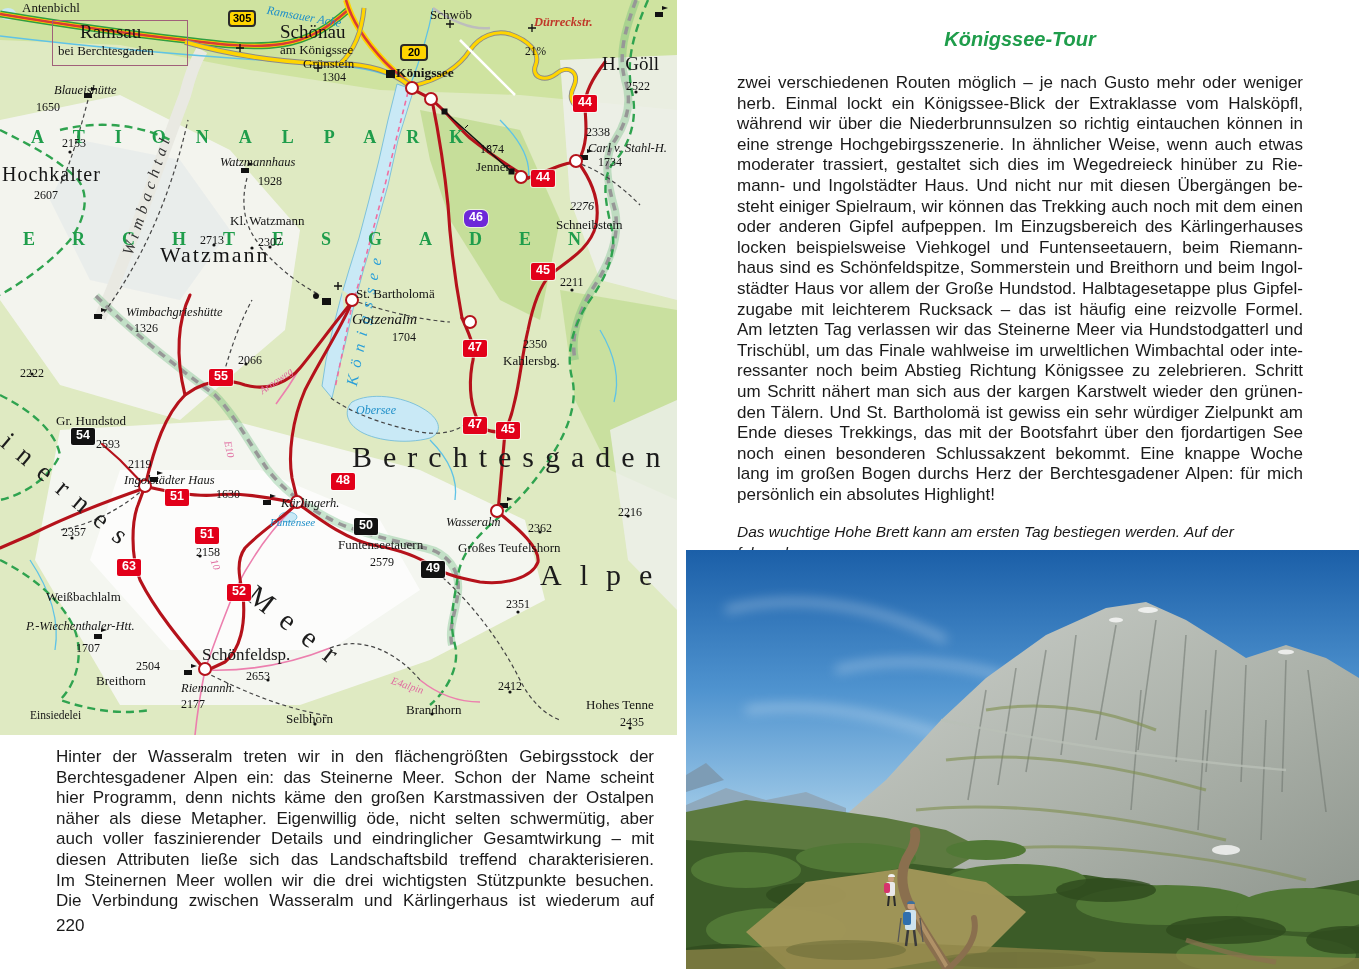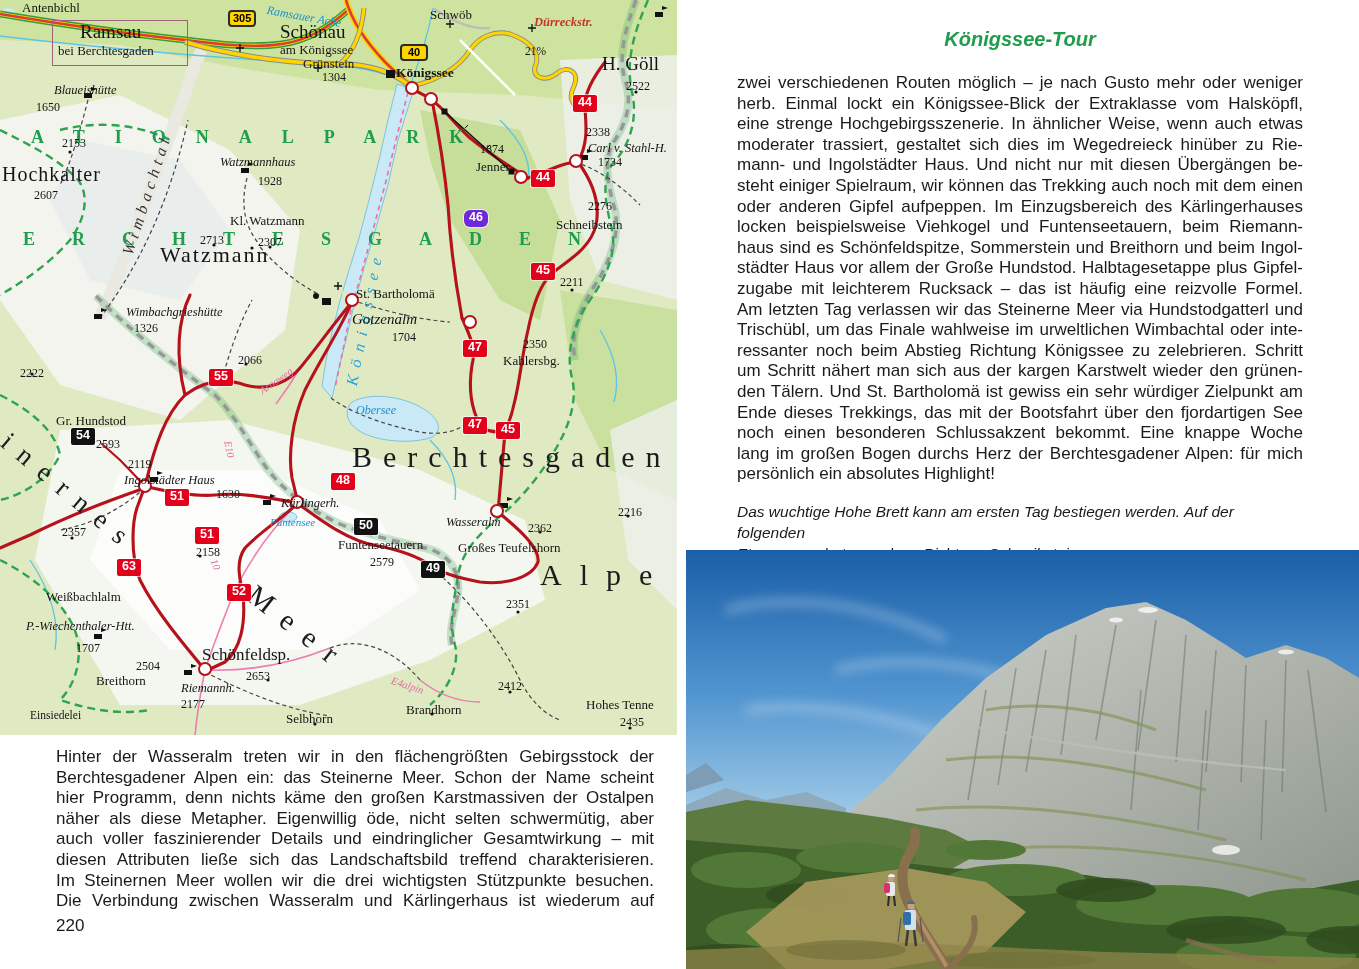--- a/index.html
+++ b/index.html
@@ -275,21 +275,21 @@
         <div class="ml l-el" style="left: 322px; top: 71px;">1304</div>
         <div class="ml l-rd" style="left: 534px; top: 16px;">Dürreckstr.</div>
         <div class="ml l-pct" style="left: 525px; top: 46px;">21%</div>
         <div class="ml l-el" style="left: 626px; top: 80px;">2522</div>
         <div class="ml l-ht" style="left: 588px; top: 142px;">Carl v. Stahl-H.</div>
         <div class="ml l-el" style="left: 598px; top: 156px;">1734</div>
         <div class="ml l-el" style="left: 586px; top: 126px;">2338</div>
         <div class="ml l-pk" style="left: 476px; top: 160px;">Jenner</div>
         <div class="ml l-el" style="left: 480px; top: 143px;">1874</div>
         <div class="ml l-pk" style="left: 556px; top: 218px;">Schneibstein</div>
-        <div class="ml l-el" style="left: 588px; top: 200px;">2276</div>
+        <div class="ml l-el" style="left: 570px; top: 200px; font-style: italic;">2276</div>
         <div class="ml l-el" style="left: 560px; top: 276px;">2211</div>
         <div class="ml l-pk" style="left: 503px; top: 354px;">Kahlersbg.</div>
         <div class="ml l-el" style="left: 523px; top: 338px;">2350</div>
         <div class="ml l-ht" style="left: 352px; top: 312px; font-size: 15px;">Gotzenalm</div>
         <div class="ml l-el" style="left: 392px; top: 331px;">1704</div>
         <div class="ml l-pk" style="left: 356px; top: 287px;">St. Bartholomä</div>
         <div class="ml l-ht" style="left: 220px; top: 156px;">Watzmannhaus</div>
         <div class="ml l-el" style="left: 258px; top: 175px;">1928</div>
         <div class="ml l-pk" style="left: 230px; top: 214px;">Kl. Watzmann</div>
         <div class="ml l-el" style="left: 200px; top: 234px;">2713</div>
@@ -334,21 +334,21 @@
         <div class="ml l-pk" style="left: 586px; top: 698px;">Hohes Tenne</div>
         <div class="ml l-el" style="left: 620px; top: 716px;">2435</div>
         <div class="ml l-pink" style="left: 393px; top: 676px; transform: rotate(18deg);">E4alpin</div>
         <div class="ml l-pink" style="left: 232px; top: 440px; transform: rotate(78deg);">E10</div>
         <div class="ml l-pink" style="left: 258px; top: 388px; transform: rotate(-35deg);">Arnoweg</div>
         <div class="ml l-pink" style="left: 218px; top: 558px; transform: rotate(70deg);">10</div>
         <div class="ml l-wa" style="left: 268px; top: 4px; transform: rotate(10deg);">Ramsauer Ache</div>
       </div>
     <div id="map-badges">
         <div class="bdg bdg-road" style="left: 228px; top: 10px;">305</div>
-        <div class="bdg bdg-road" style="left: 400px; top: 44px;">40</div>
+        <div class="bdg bdg-road" style="left: 400px; top: 44px;">20</div>
         <div class="bdg bdg-red" style="left: 573px; top: 95px;">44</div>
         <div class="bdg bdg-red" style="left: 531px; top: 170px;">44</div>
         <div class="bdg bdg-red" style="left: 531px; top: 263px;">45</div>
         <div class="bdg bdg-blue" style="left: 464px; top: 210px;">46</div>
         <div class="bdg bdg-red" style="left: 463px; top: 340px;">47</div>
         <div class="bdg bdg-red" style="left: 463px; top: 417px;">47</div>
         <div class="bdg bdg-red" style="left: 496px; top: 422px;">45</div>
         <div class="bdg bdg-red" style="left: 331px; top: 473px;">48</div>
         <div class="bdg bdg-red" style="left: 209px; top: 369px;">55</div>
         <div class="bdg bdg-black" style="left: 71px; top: 428px;">54</div>
@@ -359,20 +359,21 @@
         <div class="bdg bdg-red" style="left: 227px; top: 584px;">52</div>
         <div class="bdg bdg-red" style="left: 117px; top: 559px;">63</div>
       </div>
   </div>
 
   <div class="col">
     <div class="title" style="color:#1f9d4b;">Königssee-Tour</div>
     <div id="article">
         <div class="tl">zwei verschiedenen Routen möglich – je nach Gusto mehr oder weniger</div>
         <div class="tl">herb. Einmal lockt ein Königssee-Blick der Extraklasse vom Halsköpfl,</div>
+        <div class="tl">während wir über die Niederbrunnsulzen so richtig eintauchen können in</div>
         <div class="tl">eine strenge Hochgebirgsszenerie. In ähnlicher Weise, wenn auch etwas</div>
         <div class="tl">moderater trassiert, gestaltet sich dies im Wegedreieck hinüber zu Rie-</div>
         <div class="tl">mann- und Ingolstädter Haus. Und nicht nur mit diesen Übergängen be-</div>
         <div class="tl">steht einiger Spielraum, wir können das Trekking auch noch mit dem einen</div>
         <div class="tl">oder anderen Gipfel aufpeppen. Im Einzugsbereich des Kärlingerhauses</div>
         <div class="tl">locken beispielsweise Viehkogel und Funtenseetauern, beim Riemann-</div>
         <div class="tl">haus sind es Schönfeldspitze, Sommerstein und Breithorn und beim Ingol-</div>
         <div class="tl">städter Haus vor allem der Große Hundstod. Halbtagesetappe plus Gipfel-</div>
         <div class="tl">zugabe mit leichterem Rucksack – das ist häufig eine reizvolle Formel.</div>
         <div class="tl">Am letzten Tag verlassen wir das Steinerne Meer via Hundstodgatterl und</div>

